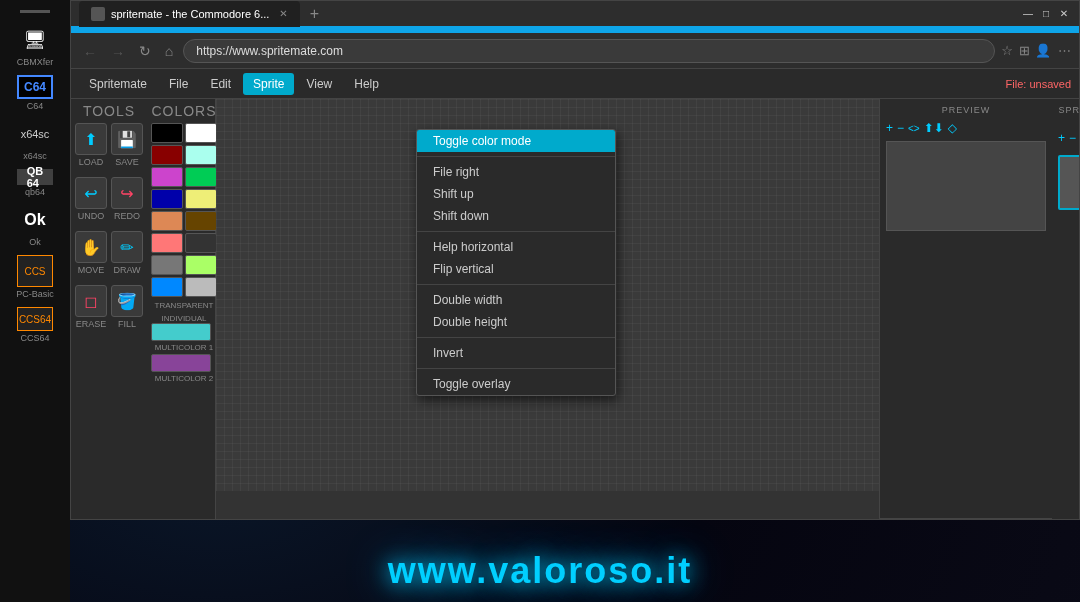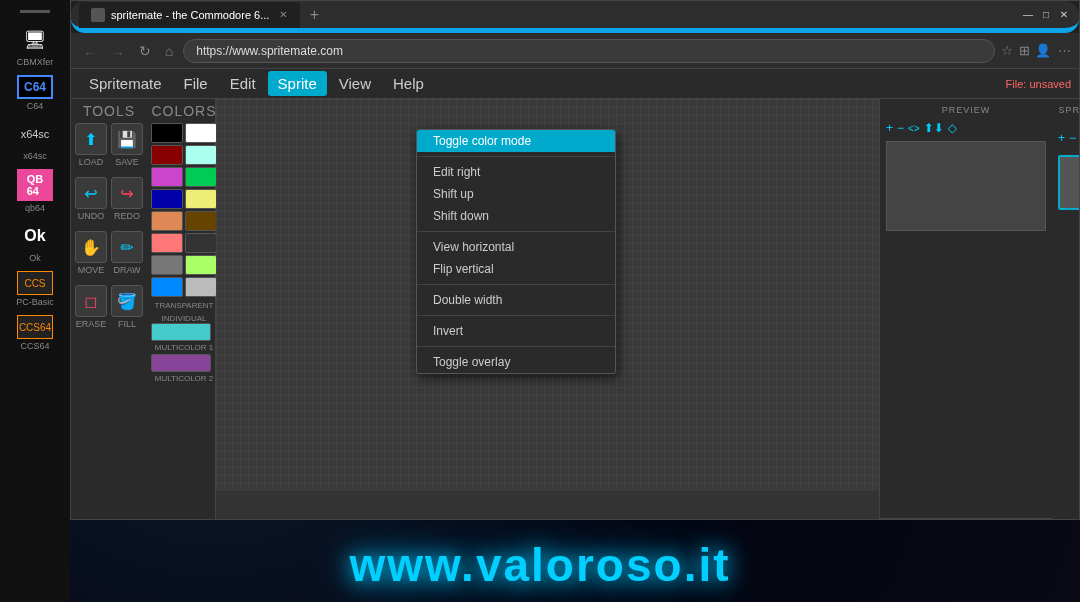--- a/index.html
+++ b/index.html
@@ -32,21 +32,21 @@
         radial-gradient(1px 1px at 90% 10%, white 0%, transparent 100%);
       opacity: 0.6;
     }
 
     
     .watermark {
       position: absolute;
       bottom: 10px;
       left: 0; right: 0;
       text-align: center;
-      font-size: 46px;
+      font-size: 36px;
       font-weight: bold;
       color: #00cfff;
       text-shadow: 0 0 20px #00cfff, 0 0 40px #0088cc;
       z-index: 1;
       letter-spacing: 2px;
     }
 
     
     .browser-chrome {
       position: absolute;
@@ -59,23 +59,22 @@
       flex-direction: column;
     }
 
     
     .title-bar {
       height: 32px;
       background: #2d2d2d;
       display: flex;
       align-items: center;
       padding: 0 8px;
-      border-bottom: 5px solid #0ea5e9;
+      border-bottom: 7px solid #0ea5e9;
       flex-shrink: 0;
-      border-radius: 14px;
     }
     .tab-area {
       display: flex;
       align-items: center;
       gap: 4px;
       flex: 1;
     }
     .browser-tab {
       background: #3a3a3a;
       border-radius: 4px 4px 0 0;
@@ -174,21 +173,21 @@
       display: flex;
       align-items: center;
       padding: 0 8px;
       gap: 2px;
       border-bottom: 1px solid #444;
       flex-shrink: 0;
       position: relative;
     }
     .menu-item {
       padding: 4px 10px;
-      font-size: 15px;
+      font-size: 12px;
       color: #ccc;
       cursor: pointer;
       border-radius: 3px;
     }
     .menu-item.active {
       background: #00aacc;
       color: #fff;
     }
     .file-label {
       margin-left: auto;
@@ -451,31 +450,31 @@
     <div class="sidebar-icon-img" style="background:#000; border:2px solid #4488ff; width:36px; height:24px; color:#4488ff; font-size:12px; font-weight:bold; display:flex; align-items:center; justify-content:center;">C64</div>
     <span class="sidebar-icon-label">C64</span>
   </div>
 
   <div class="sidebar-icon">
     <div class="sidebar-icon-img" style="color:#ccc; font-size:11px;">x64sc</div>
     <span class="sidebar-icon-label">x64sc</span>
   </div>
 
   <div class="sidebar-icon">
-    <div class="sidebar-icon-img" style="background:#ec4899; color:#fff; font-size:11px; font-weight:bold; width:36px; height:32px; display:flex; align-items:center; justify-content:center;">QB<br>64</div>
+    <div class="sidebar-icon-img" style="background:#404040; color:#fff; font-size:11px; font-weight:bold; width:36px; height:16px; display:flex; align-items:center; justify-content:center;">QB<br>64</div>
     <span class="sidebar-icon-label">qb64</span>
   </div>
 
   <div class="sidebar-icon">
     <div class="sidebar-icon-img" style="color:#fff; font-size:16px; font-weight:bold;">Ok</div>
     <span class="sidebar-icon-label">Ok</span>
   </div>
 
   <div class="sidebar-icon">
-    <div class="sidebar-icon-img" style="color:#ff8800; font-size:10px; background:#222; border:1px solid #ff8800; width:36px; height:24px; display:flex; align-items:center; justify-content:center;">CCS</div>
+    <div class="sidebar-icon-img" style="color:#ff8800; font-size:10px; background:#222; border:1px solid #ff8800; width:36px; height:32px; display:flex; align-items:center; justify-content:center;">CCS</div>
     <span class="sidebar-icon-label">PC-Basic</span>
   </div>
 
   <div class="sidebar-icon">
     <div class="sidebar-icon-img" style="color:#ff8800; font-size:10px; background:#222; border:1px solid #ff8800; width:36px; height:24px; display:flex; align-items:center; justify-content:center;">CCS64</div>
     <span class="sidebar-icon-label">CCS64</span>
   </div>
 </div>
 
 <div class="browser-chrome">
@@ -604,38 +603,41 @@
     <div class="canvas-area" style="position:relative;">
       <div class="canvas-grid"></div>
 
       <div class="dropdown-overlay">
         <div class="dropdown-menu">
           <div class="dropdown-item highlighted">
             <span>Toggle color mode</span>
           </div>
           <div class="dropdown-separator"></div>
           <div class="dropdown-item">
-            <span>Edit right</span>
+            <span>File right</span>
           </div>
           <div class="dropdown-item">
             <span>Shift up</span>
           </div>
           <div class="dropdown-item">
             <span>Shift down</span>
           </div>
           <div class="dropdown-separator"></div>
           <div class="dropdown-item">
-            <span>View horizontal</span>
+            <span>Help horizontal</span>
           </div>
           <div class="dropdown-item">
             <span>Flip vertical</span>
           </div>
           <div class="dropdown-separator"></div>
           <div class="dropdown-item">
             <span>Double width</span>
+          </div>
+          <div class="dropdown-item">
+            <span>Double height</span>
           </div>
           <div class="dropdown-separator"></div>
           <div class="dropdown-item">
             <span>Invert</span>
           </div>
           <div class="dropdown-separator"></div>
           <div class="dropdown-item">
             <span>Toggle overlay</span>
           </div>
         </div>

